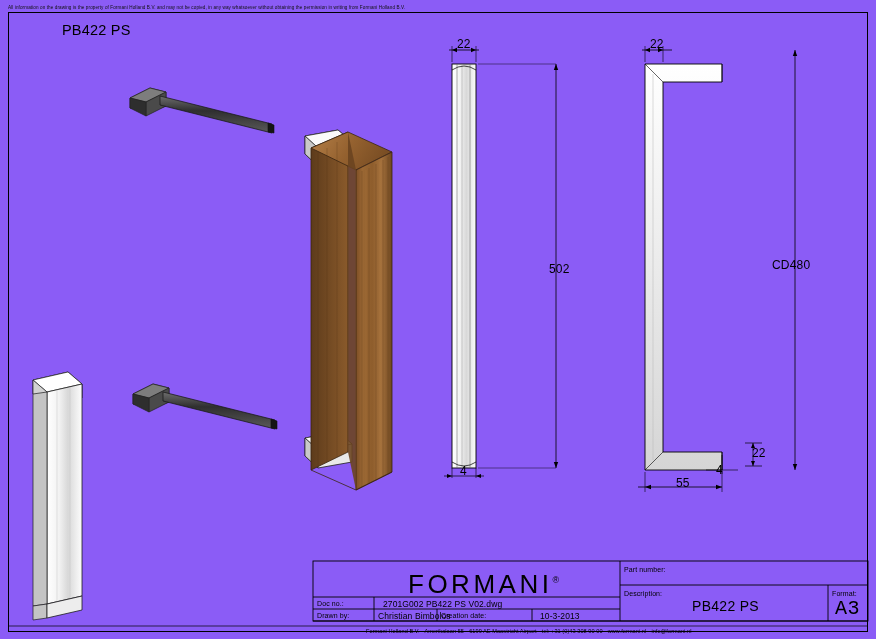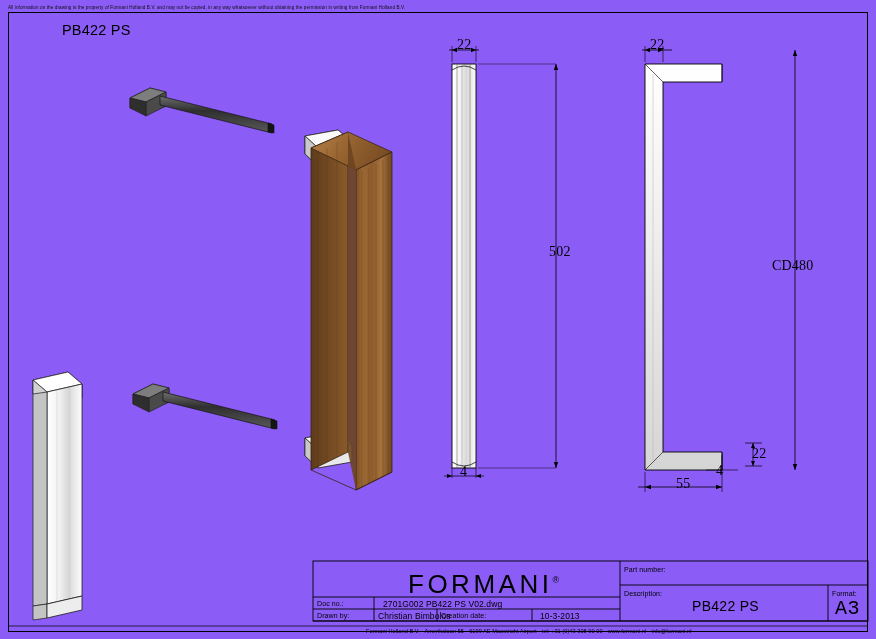--- a/index.html
+++ b/index.html
@@ -48,24 +48,23 @@
     left: 62px;
     top: 45px;
     font-size: 10.5px;
     line-height: 11.6px;
   }
   .desc-lines div { white-space: nowrap; }
 
   
   .dim-label {
     position: absolute;
-    font-size: 14px;
+    font-size: 12px;
     letter-spacing: 0.2px;
     white-space: nowrap;
-    font-family: Liberation Serif, serif;
   }
   .tb-text {
     position: absolute;
     font-size: 7px;
     letter-spacing: 0.1px;
     white-space: nowrap;
   }
   .tb-text.big {
     font-size: 14px;
     letter-spacing: 0.3px;
@@ -308,21 +307,21 @@
       <line x1="313" y1="609" x2="620" y2="609"></line>
       <line x1="374" y1="597" x2="374" y2="621"></line>
       <line x1="437" y1="609" x2="437" y2="621"></line>
       <line x1="532" y1="609" x2="532" y2="621"></line>
       <line x1="313" y1="621" x2="868" y2="621"></line>
       <line x1="8" y1="626" x2="868" y2="626" stroke-width="0.7"></line>
     </g>
   </svg>
 
   <div class="dim-label" style="left:457px; top:37px;">22</div>
-  <div class="dim-label" style="left:549px; top:244px;">502</div>
+  <div class="dim-label" style="left:549px; top:262px;">502</div>
   <div class="dim-label" style="left:460px; top:464px;">4</div>
 
   <div class="dim-label" style="left:650px; top:37px;">22</div>
   <div class="dim-label" style="left:772px; top:258px;">CD480</div>
   <div class="dim-label" style="left:752px; top:446px;">22</div>
   <div class="dim-label" style="left:716px; top:463px;">4</div>
   <div class="dim-label" style="left:676px; top:476px;">55</div>
 
   <div class="formani" style="left:376px; top:569px;margin-left:32px;"><span>FORMANI</span><span class="formani-r">®</span></div>
 

